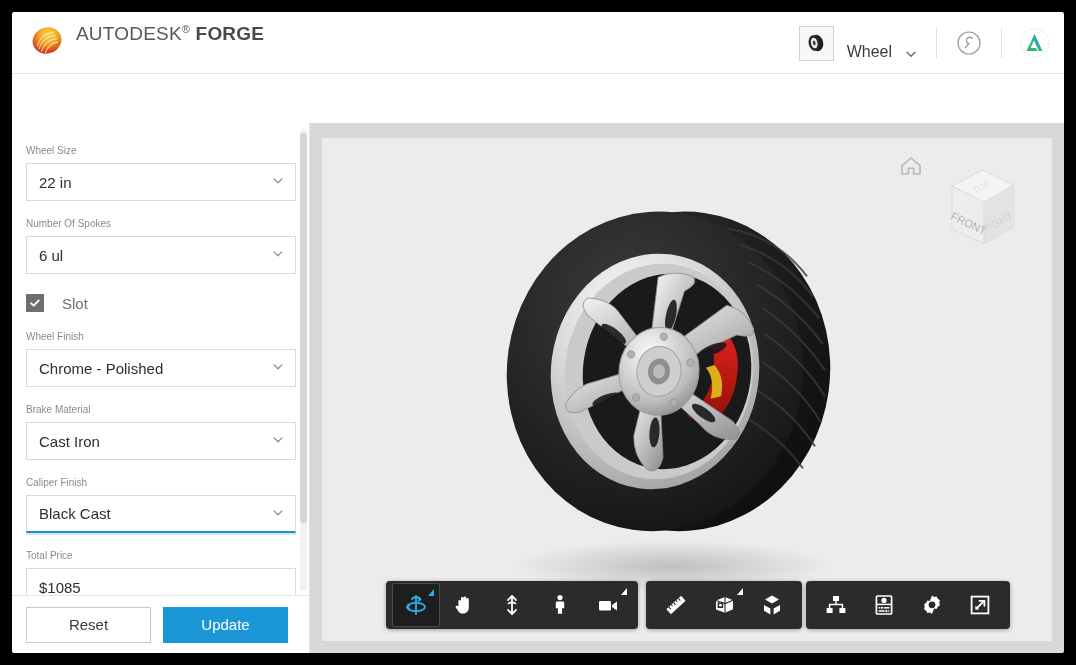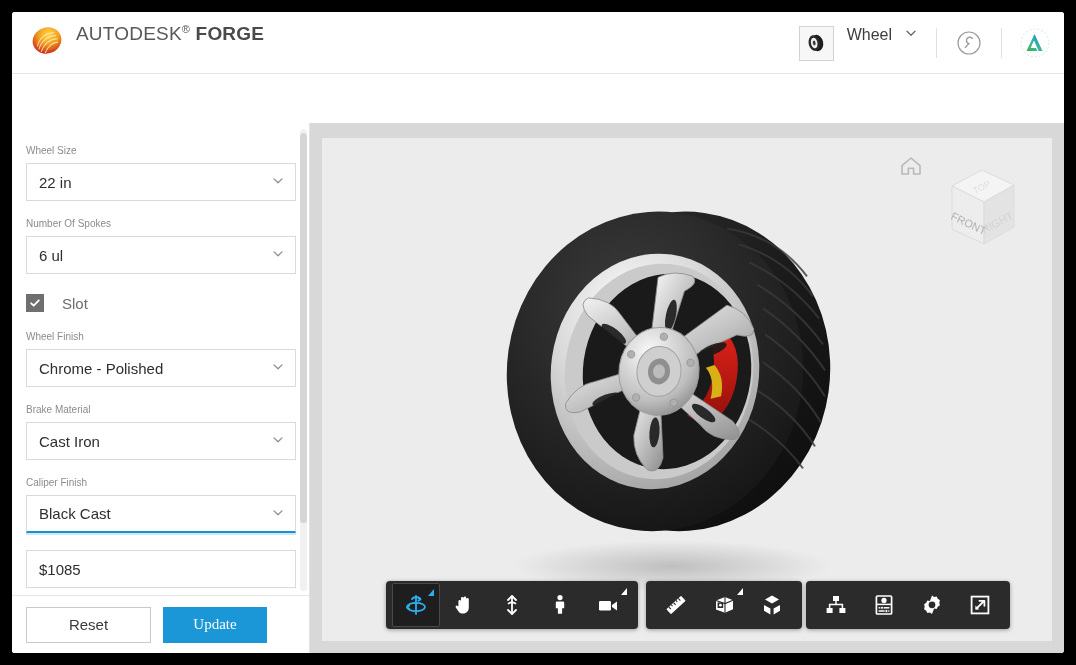--- a/index.html
+++ b/index.html
@@ -34,21 +34,21 @@
     letter-spacing: .2px;
     white-space: nowrap;
   }
   #brand-text .reg { font-size: 11px; vertical-align: super; }
   #brand-text .bold { font-weight: bold; color: #4a4a4a; }
 
   #header-right {
     position: absolute; right: 14px; top: 0;
     height: 62px; display: flex; align-items: center;
   }
-  #model-chip { display: flex; align-items: flex-start; padding-left: 12px; }
+  #model-chip { display: flex; align-items: flex-end; padding-left: 12px; }
   #model-thumb {
     width: 35px; height: 35px;
     border: 1px solid #d2d2d2;
     background: #f7f7f7;
     display: flex; align-items: center; justify-content: center;
   }
   #model-name {
     margin-left: 13px;
     font-size: 16px; color: #3d3d3d;
   }
@@ -142,24 +142,24 @@
     border-top: 1px solid #e6e6e6;
     display: flex; align-items: center; padding: 12px 14px;
   }
   #btn-reset {
     width: 125px; height: 36px;
     border: 1px solid #c9c9c9; background: #fff;
     font-size: 15px; color: #3a3a3a;
     font-family: inherit; cursor: pointer;
   }
   #btn-update {
-    width: 104px; height: 36px; margin-left: 12px;
+    width: 125px; height: 36px; margin-left: 12px;
     border: none; background: #1b96d6;
     font-size: 15px; color: #fff;
-    font-family: Liberation Serif, serif; cursor: pointer;
+    font-family: Liberation Sans, sans-serif; cursor: pointer;
   }
 
   
   #viewer-wrap {
     position: absolute; left: 298px; top: 111px;
     width: 754px; height: 530px;
     background: #d8d8d8;
     padding: 15px 12px 12px 12px;
   }
   #viewer {
@@ -354,20 +354,21 @@
             <span>Black Cast</span>
             <span class="select-caret">
               <svg width="14" height="14" viewBox="0 0 14 14">
                   <path d="M3 5.4 L7 9.2 L11 5.4" fill="none" stroke="#8d8d8d" stroke-width="1.3" stroke-linecap="round" stroke-linejoin="round"></path>
                 </svg>
             </span>
           </div>
         </div>
 
         <div class="field">
+          <div class="field-label">Total Price</div>
           <div class="text-box">$1085</div>
         </div>
 
       </div>
     </div>
 
     <div id="sb-track"></div>
     <div id="sb-thumb"></div>
 
     <div id="sidebar-footer">

